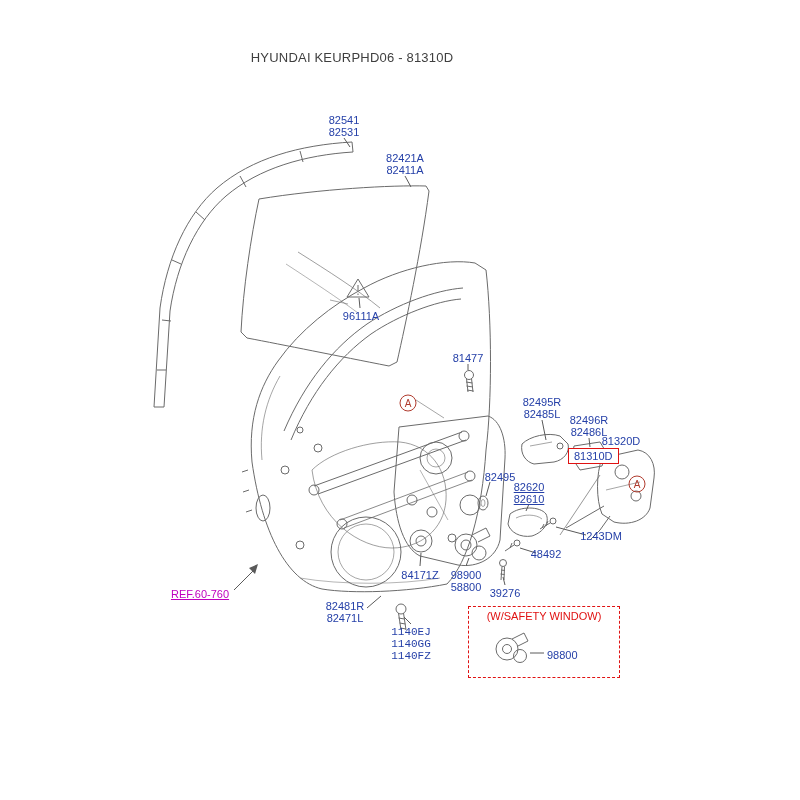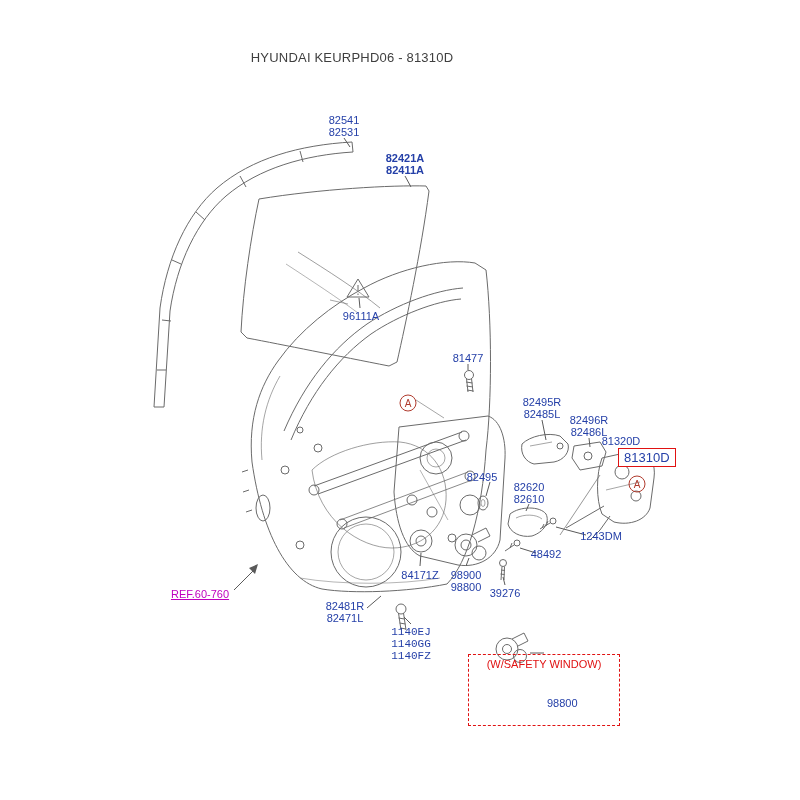--- a/index.html
+++ b/index.html
@@ -21,35 +21,34 @@
     position:absolute; transform:translateX(-50%);
     text-align:center; white-space:pre-line;
     font-size:11px; line-height:12px; color:var(--label); cursor:pointer;
   }
   .ref {
     position:absolute; left:200px; top:588px; transform:translateX(-50%);
     font-size:11px; color:var(--ref); text-decoration:underline;
     white-space:nowrap; cursor:pointer;
   }
   .box-highlight {
-    position:absolute; left:618px; top:448px;
+    position:absolute; left:568px; top:448px;
     border:1.6px solid var(--highlight); background:#fff;
-    padding:1px 5px; font-size:13px; color:var(--label);
+    padding:1px 5px; font-size:11px; color:var(--label);
     white-space:nowrap; cursor:pointer;
   }
   .callout {
     position:absolute; width:17px; height:17px; border-radius:50%;
     border:1.3px solid var(--callout); color:var(--callout);
     font-size:10px; line-height:15px; text-align:center;
     transform:translate(-50%,-50%); background:transparent;
   }
   .safety-box {
     position:absolute; left:468px; top:606px; width:152px; height:72px;
     border:1.5px dashed var(--highlight);
-    margin-top:48px;
   }
   .safety-title {
     position:absolute; left:50%; top:3px; transform:translateX(-50%);
     font-size:11px; color:var(--highlight); white-space:nowrap;
   }
   .safety-part {
     position:absolute; left:78px; top:42px;
     font-size:11px; color:var(--label); cursor:pointer;
   }
 </style>
@@ -214,40 +213,40 @@
       <path d="M234,590 L256,568"></path>
       <polygon class="arrowhead" points="258,564 249,568 255,574"></polygon>
       <path d="M530,653 L544,653"></path>
     </g>
   </svg>
 
   <div class="title">HYUNDAI KEURPHD06 - 81310D</div>
 
   <div class="lbl" style="left:344px; top:114px;">82541
 82531</div>
-  <div class="lbl" style="left:405px; top:152px;font-weight:bold;">82421A
+  <div class="lbl" style="left:405px; top:152px;">82421A
 82411A</div>
   <div class="lbl" style="left:361px; top:310px;text-align:right;">96111A</div>
   <div class="lbl" style="left:468px; top:352px;text-align:center;">81477</div>
   <div class="lbl" style="left:542px; top:396px;">82495R
 82485L</div>
   <div class="lbl" style="left:589px; top:414px;">82496R
 82486L</div>
   <div class="lbl" style="left:621px; top:435px;">81320D</div>
 
   <div class="box-highlight">81310D</div>
 
-  <div class="lbl" style="left:482px; top:471px;">82495</div>
-  <div class="lbl" style="left:529px; top:481px;">82620
+  <div class="lbl" style="left:500px; top:471px;">82495</div>
+  <div class="lbl" style="left:529px; top:481px;text-decoration:underline;">82620
 82610</div>
   <div class="lbl" style="left:601px; top:530px;">1243DM</div>
   <div class="lbl" style="left:546px; top:548px;">48492</div>
   <div class="lbl" style="left:420px; top:569px;text-align:center;">84171Z</div>
   <div class="lbl" style="left:466px; top:569px;">98900
-98800</div>
+58800</div>
   <div class="lbl" style="left:505px; top:587px;">39276</div>
   <div class="lbl" style="left:345px; top:600px;">82481R
 82471L</div>
   <div class="lbl" style="left:411px; top:626px;font-family:Liberation Mono, monospace;">1140EJ
 1140GG
 1140FZ</div>
 
   <div class="ref">REF.60-760</div>
 
   <div class="callout" style="left:408px; top:403px;">A</div>

